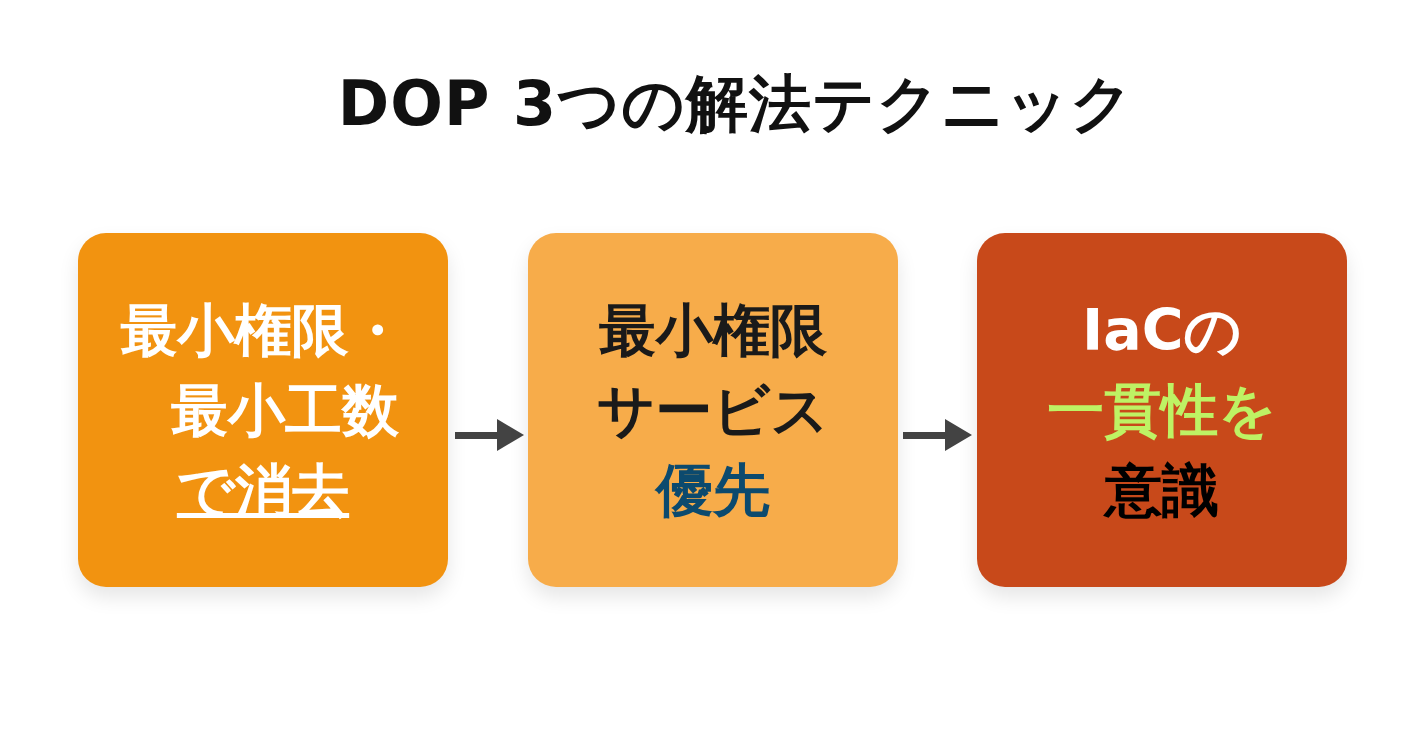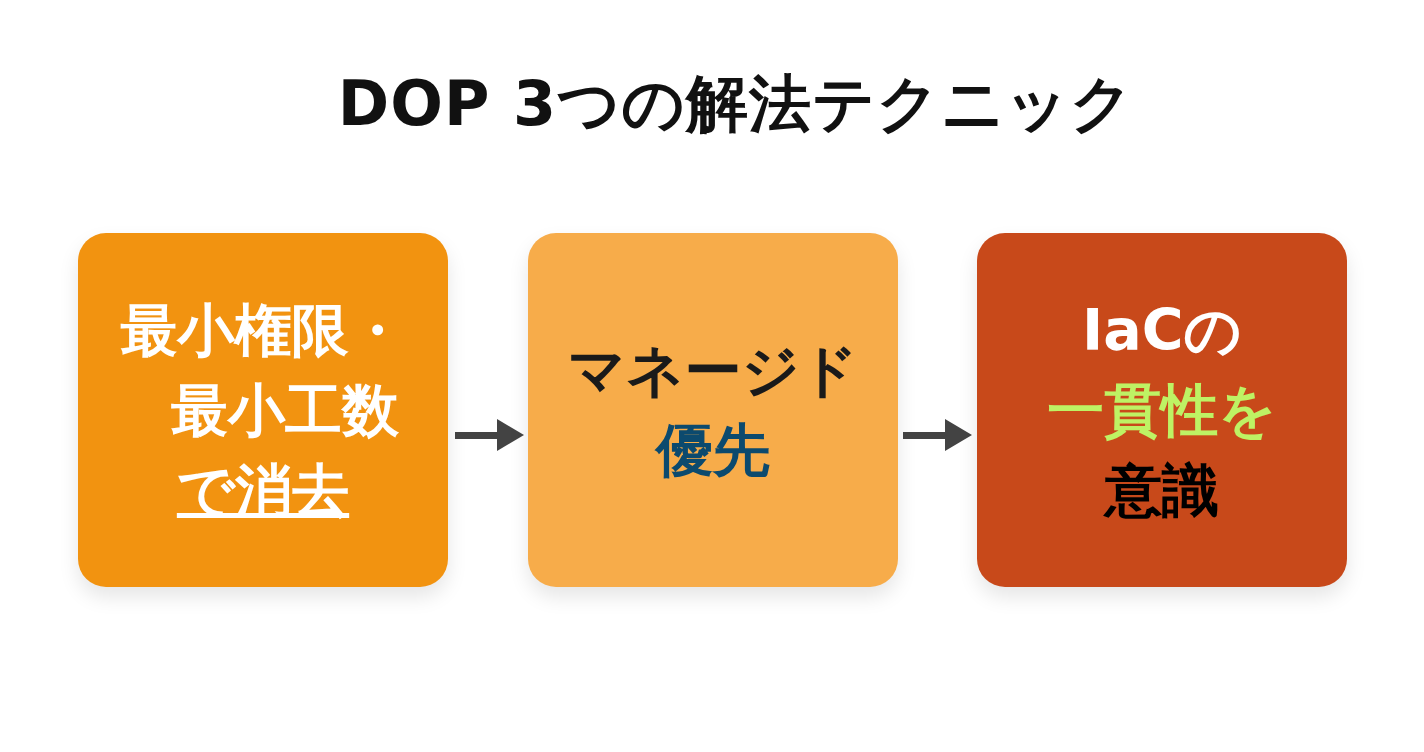--- a/index.html
+++ b/index.html
@@ -88,21 +88,22 @@
     <span class="line" style="color: rgb(255, 255, 255); margin-left: 44px;">最小工数</span>
     <span class="line" style="color: rgb(255, 255, 255); text-decoration: underline;">で消去</span>
   </div>
 
   <div class="arrow" id="arrow-1">
     <div class="arrow-shaft" style="background: rgb(67, 67, 67);"></div>
     <div class="arrow-head" style="border-left-color: rgb(67, 67, 67);"></div>
   </div>
 
   <div class="step-box" id="box-2" style="background: rgb(247, 172, 74);">
-    <span class="line" style="color: rgb(26, 26, 26);">マネージド</span>
+    <span class="line" style="color: rgb(26, 26, 26);">最小権限</span>
+    <span class="line" style="color: rgb(26, 26, 26);">サービス</span>
     <span class="line" style="color: #0c4a6e;">優先</span>
   </div>
 
   <div class="arrow" id="arrow-2">
     <div class="arrow-shaft" style="background: rgb(67, 67, 67);"></div>
     <div class="arrow-head" style="border-left-color: rgb(67, 67, 67);"></div>
   </div>
 
   <div class="step-box" id="box-3" style="background: rgb(200, 73, 26);">
     <span class="line" style="color: rgb(255, 255, 255);">IaCの</span>

